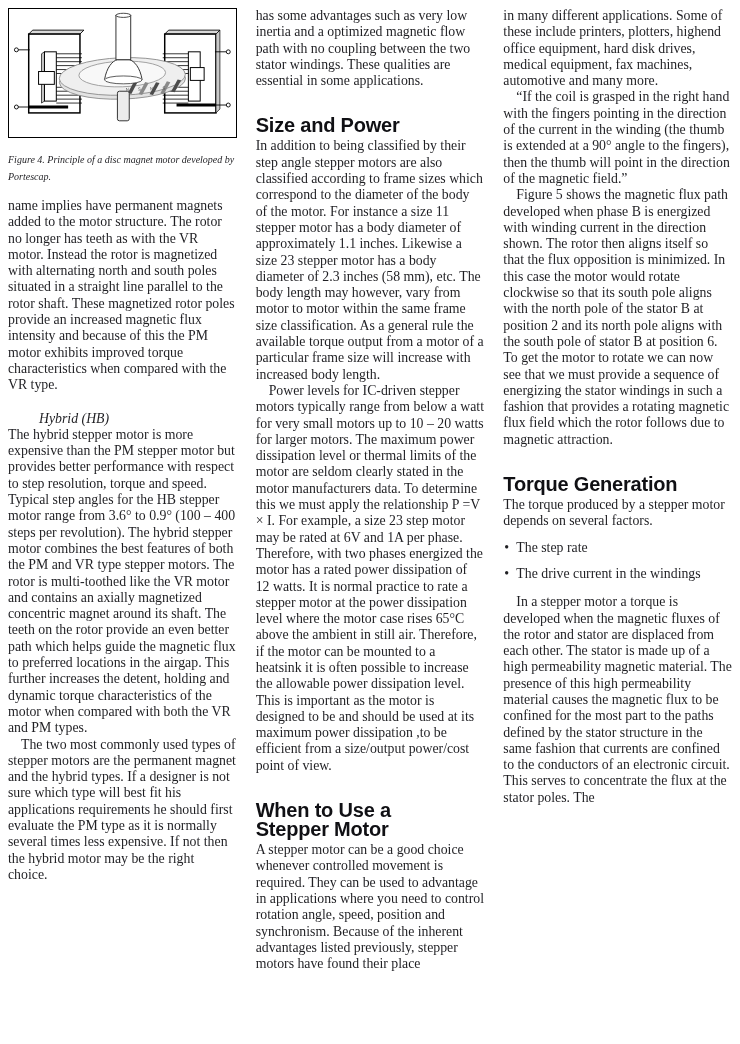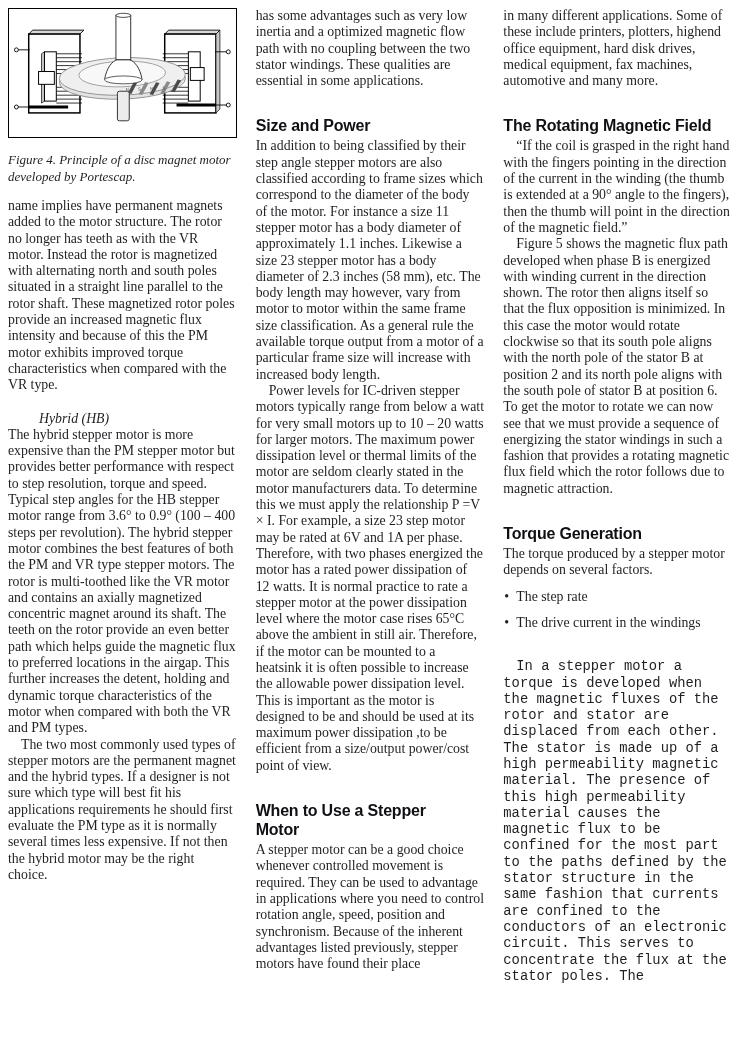--- a/index.html
+++ b/index.html
@@ -10,44 +10,44 @@
   }
   .page { display:flex; gap:19px; padding:8px 8px 0 8px; box-sizing:border-box; width:740px; }
   .col { flex:1 1 0; min-width:0; }
 
   p { margin:0; text-align:left; }
   p.indent { text-indent:13px; }
   p.gap { margin-top:16px; }
 
   h2 {
     font-family:"Liberation Sans", sans-serif;
-    font-size:16px; line-height:19px; font-weight:bold;
+    font-size:20px; line-height:19px; font-weight:bold;
     letter-spacing:-0.2px; color:#101014;
     margin:27px 0 3px 0;
   }
   h2.narrow { max-width:185px; }
 
   .subhead { font-style:italic; margin-top:17px;margin-left:31px; }
 
   .figure-box {
     border:1.6px solid #000;
     height:130px; box-sizing:border-box;
     margin:0 0 4px 0; background:#fff;
     overflow:hidden;
   }
   .figure-box svg { display:block; width:100%; height:100%; }
   .caption {
-    font-style:italic; font-size:13px; line-height:16.5px;
+    font-style:italic; font-size:10px; line-height:16.5px;
     margin:14px 0 13px 0;
   }
 
   ul.bullets { list-style:none; margin:9px 0 0 0; padding:0; }
   ul.bullets li { position:relative; padding-left:13px; margin-top:10px; }
   ul.bullets li::before { content:"\2022"; position:absolute; left:1px; top:0; }
-  ul.bullets + p { margin-top:28px;font-family:Liberation Mono, monospace; }
+  ul.bullets + p { margin-top:12px; }
 </style>
 </head>
 <body>
 
 <div class="page">
 
   <div class="col">
 
     <div class="figure-box">
       <svg viewBox="0 0 230 127" preserveAspectRatio="xMidYMid meet">
@@ -145,21 +145,20 @@
     <p>In addition to being classified by their step angle stepper motors are also classified according to frame sizes which correspond to the diameter of the body of the motor. For instance a size 11 stepper motor has a body diameter of approximately 1.1 inches. Likewise a size 23 stepper motor has a body diameter of 2.3 inches (58 mm), etc. The body length may however, vary from motor to motor within the same frame size classification. As a general rule the available torque output from a motor of a particular frame size will increase with increased body length.</p>
     <p class="indent">Power levels for IC-driven stepper motors typically range from below a watt for very small motors up to 10 – 20 watts for larger motors. The maximum power dissipation level or thermal limits of the motor are seldom clearly stated in the motor manufacturers data. To determine this we must apply the relationship P =V × I. For example, a size 23 step motor may be rated at 6V and 1A per phase. Therefore, with two phases energized the motor has a rated power dissipation of 12 watts. It is normal practice to rate a stepper motor at the power dissipation level where the motor case rises 65°C above the ambient in still air. Therefore, if the motor can be mounted to a heatsink it is often possible to increase the allowable power dissipation level. This is important as the motor is designed to be and should be used at its maximum power dissipation ,to be efficient from a size/output power/cost point of view.</p>
 
     <h2 class="narrow">When to Use a Stepper Motor</h2>
     <p>A stepper motor can be a good choice whenever controlled movement is required. They can be used to advantage in applications where you need to control rotation angle, speed, position and synchronism. Because of the inherent advantages listed previously, stepper motors have found their place</p>
   </div>
 
   <div class="col">
     <p>in many different applications. Some of these include printers, plotters, highend office equipment, hard disk drives, medical equipment, fax machines, automotive and many more.</p>
 
-    <h2>The Rotating Magnetic Field</h2>
     <p class="indent">“If the coil is grasped in the right hand with the fingers pointing in the direction of the current in the winding (the thumb is extended at a 90° angle to the fingers), then the thumb will point in the direction of the magnetic field.”</p>
     <p class="indent">Figure 5 shows the magnetic flux path developed when phase B is energized with winding current in the direction shown. The rotor then aligns itself so that the flux opposition is minimized. In this case the motor would rotate clockwise so that its south pole aligns with the north pole of the stator B at position 2 and its north pole aligns with the south pole of stator B at position 6. To get the motor to rotate we can now see that we must provide a sequence of energizing the stator windings in such a fashion that provides a rotating magnetic flux field which the rotor follows due to magnetic attraction.</p>
 
     <h2>Torque Generation</h2>
     <p>The torque produced by a stepper motor depends on several factors.</p>
 
     <ul class="bullets">
       <li>The step rate</li>
       <li>The drive current in the windings</li>
     </ul>

